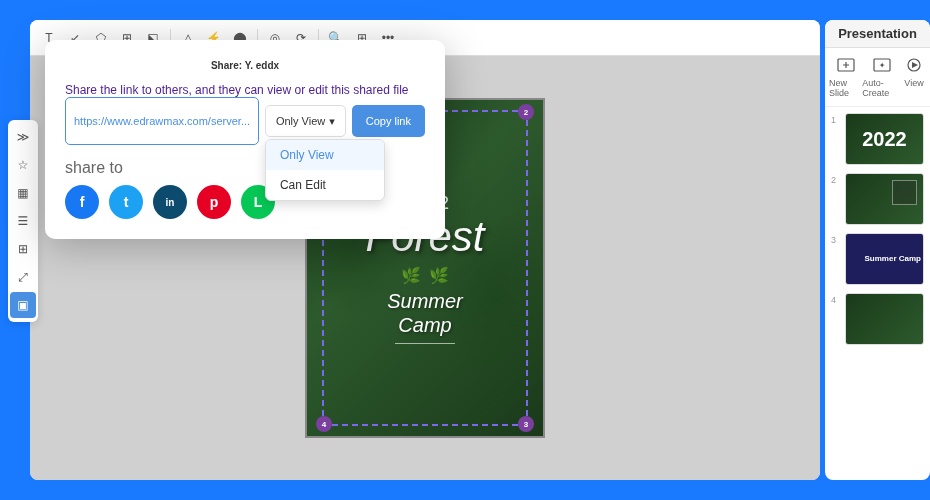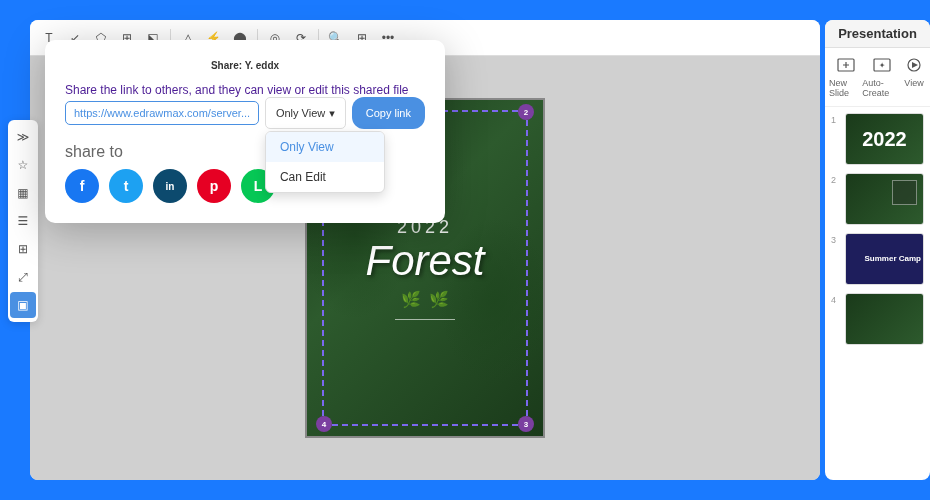--- a/index.html
+++ b/index.html
@@ -207,21 +207,21 @@
 
     .share-link-row {
       display: flex;
       align-items: center;
       gap: 6px;
       margin-bottom: 14px;
     }
 
     .share-link-input {
       flex: 1;
-      height: 24px;
+      height: 48px;
       border: 1.5px solid #4a90e2;
       border-radius: 5px;
       padding: 0 8px;
       font-size: 11px;
       color: #4a90e2;
       background: #fff;
       outline: none;
     }
 
     .share-view-select {
@@ -243,21 +243,21 @@
       gap: 4px;
       white-space: nowrap;
     }
 
     .copy-link-btn {
       height: 32px;
       padding: 0 14px;
       background: #4a90e2;
       color: white;
       border: none;
-      border-radius: 12px;
+      border-radius: 5px;
       font-size: 11px;
       cursor: pointer;
       white-space: nowrap;
     }
 
     
     .view-dropdown {
       position: absolute;
       top: 34px;
       left: 0;
@@ -519,20 +519,24 @@
         <div class="handle br">3</div>
       </div>
 
       <div class="slide-content">
         <div class="slide-year">2022</div>
         <div class="slide-title">Forest</div>
         <div class="leaf-decoration">
           <span class="leaf-icon">🌿</span>
           <span class="leaf-icon">🌿</span>
         </div>
+        <div class="slide-subtitle">
+          <span>Summer</span><br>
+          <span>Camp</span>
+        </div>
         <div class="slide-underline"></div>
       </div>
     </div>
   </div>
 </div>
 
 <div class="left-mini-toolbar">
   <div class="mini-tool">≫</div>
   <div class="mini-tool">☆</div>
   <div class="mini-tool">▦</div>

